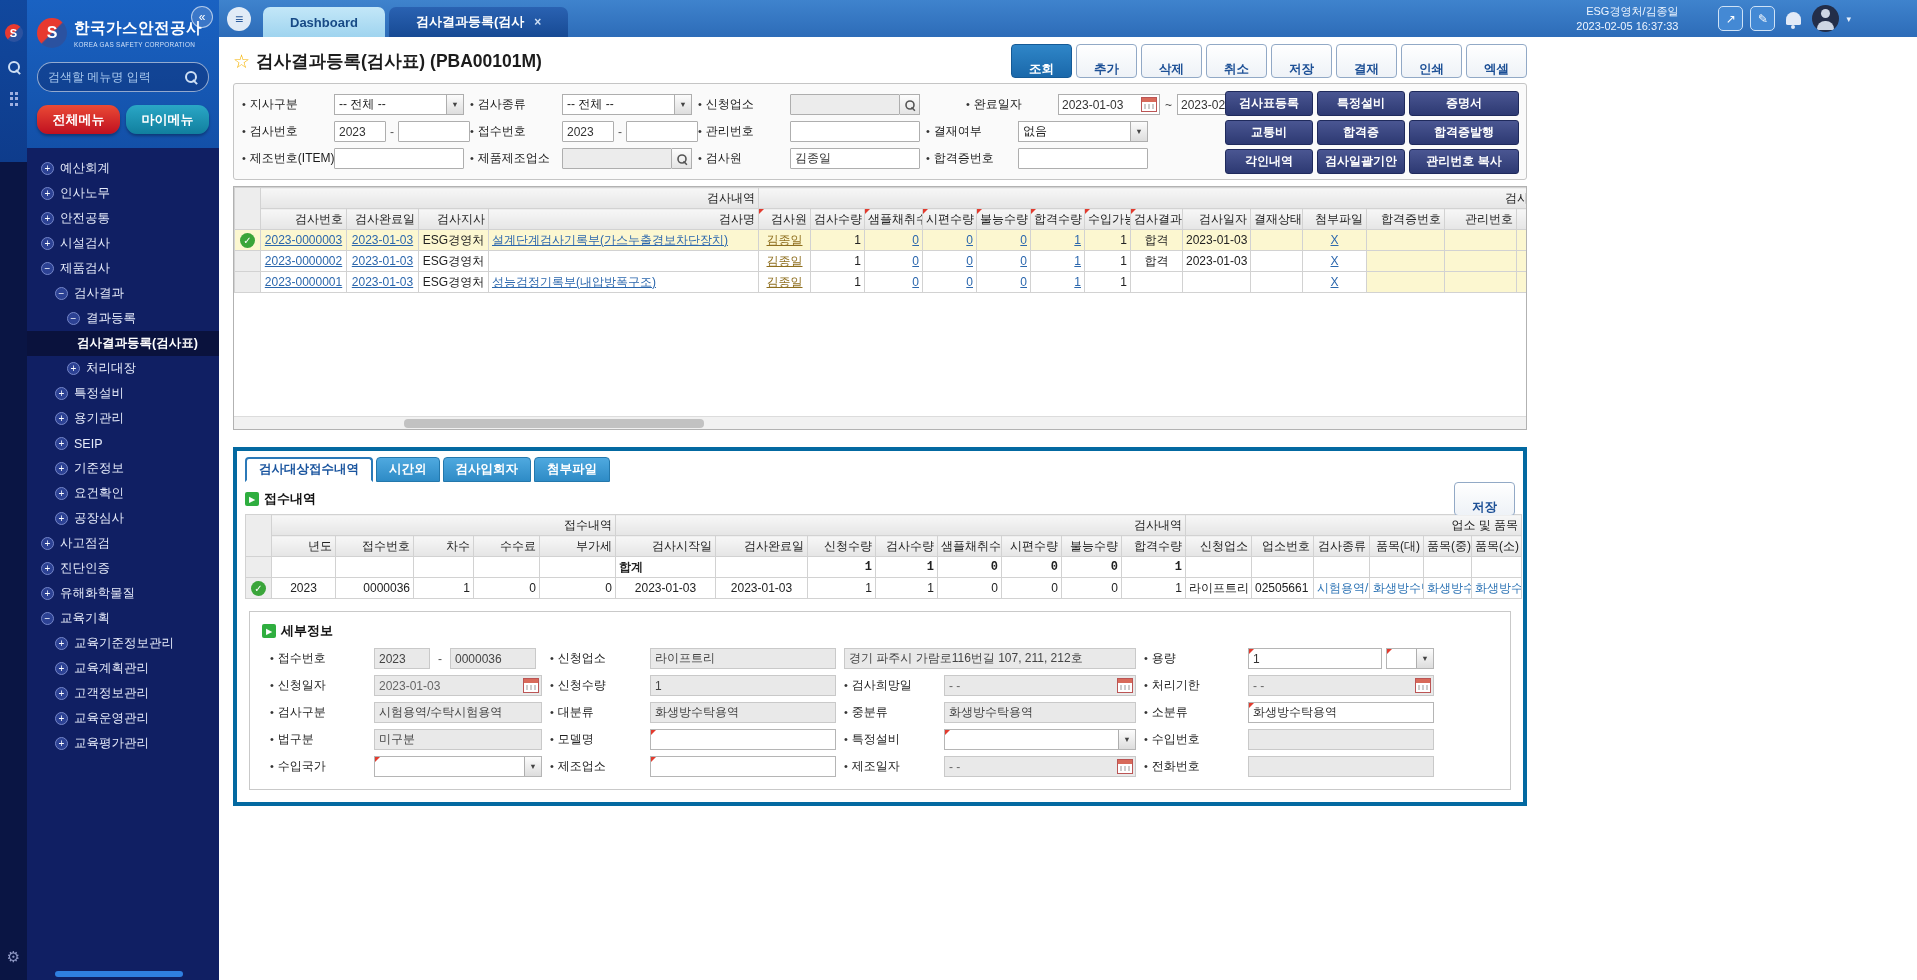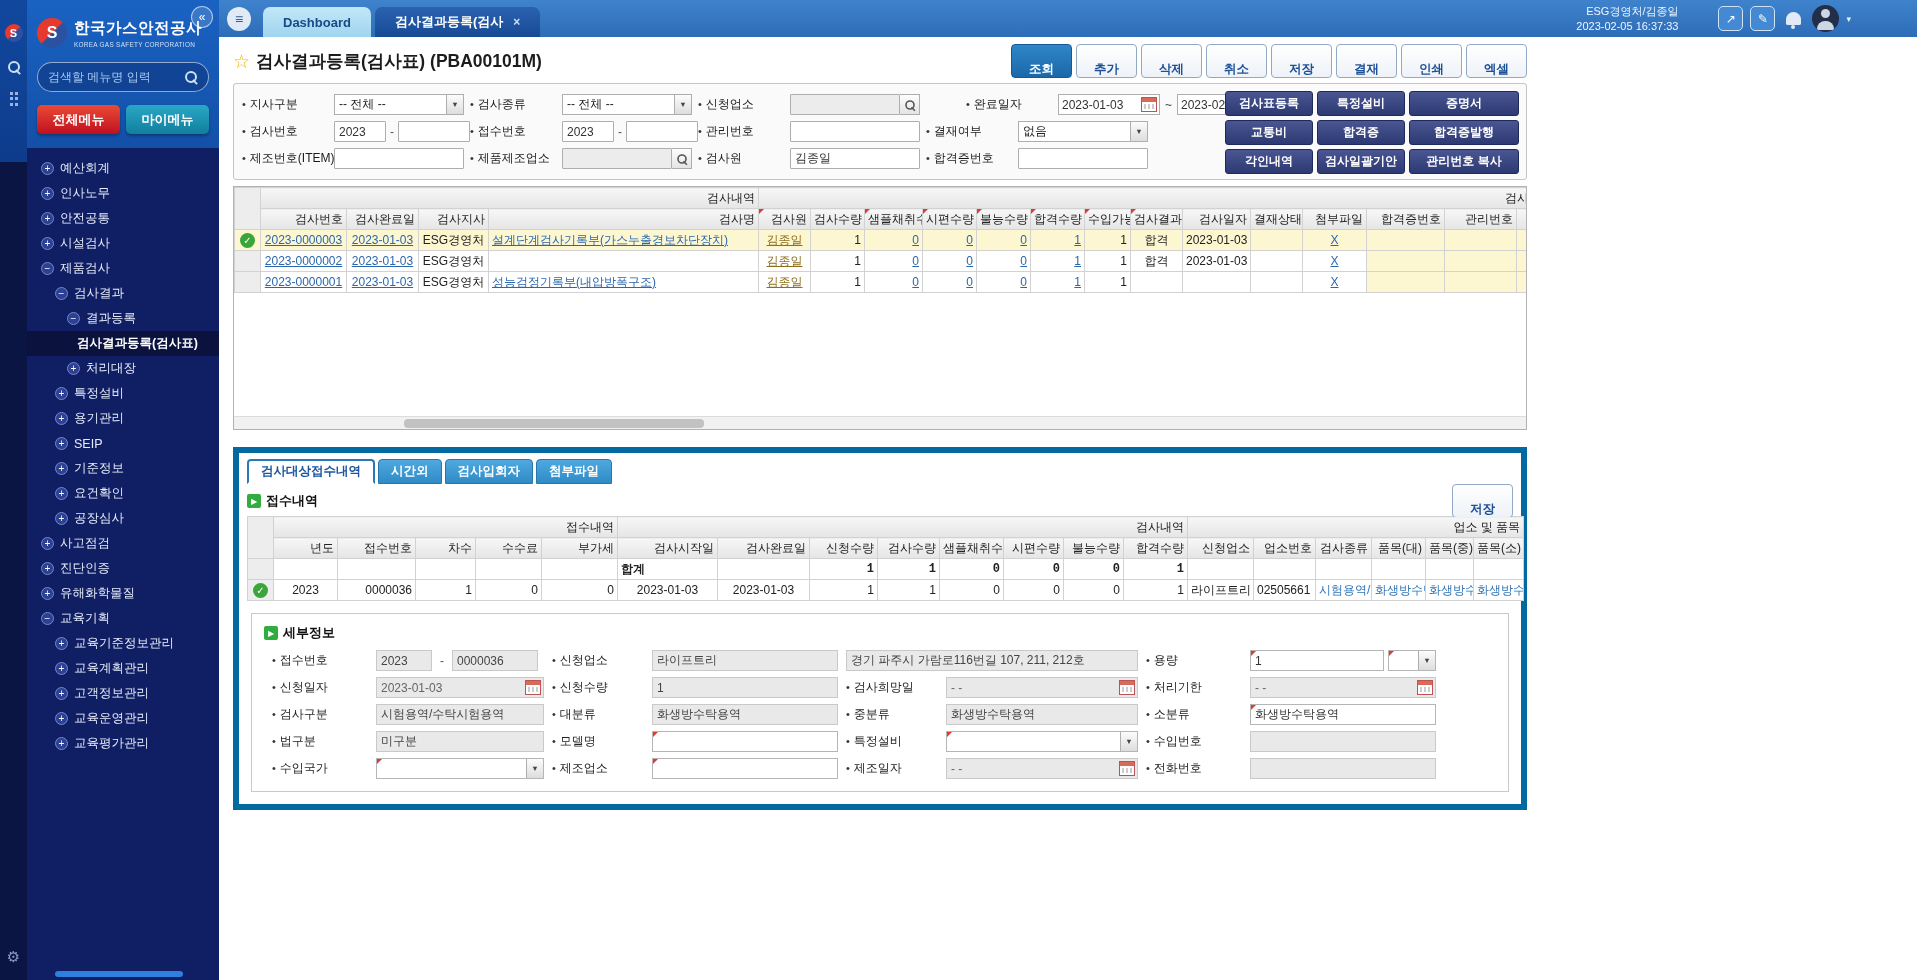--- a/index.html
+++ b/index.html
@@ -23,35 +23,35 @@
 .side-top { background:linear-gradient(#1a62c2,#1350a8); padding:10px 10px 14px; position:relative; }
 .collapse { position:absolute; top:6px; right:6px; width:22px; height:22px; border-radius:50%; border:1px solid rgba(255,255,255,.6); background:rgba(255,255,255,.15); color:#fff; font-size:12px; line-height:1; }
 .logo { display:flex; align-items:center; gap:7px; margin-top:8px; cursor:pointer; }
 .logo .kgs-sym { width:30px; height:30px; line-height:30px; font-size:16px; flex-shrink:0; }
 .logo-title { color:#fff; font-weight:bold; font-size:15.5px; letter-spacing:.5px; white-space:nowrap; }
 .logo-sub { color:#cfe0f8; font-size:6.4px; letter-spacing:.3px; margin-top:2px; white-space:nowrap; }
 .side-search { margin-top:14px; height:30px; border:1px solid rgba(255,255,255,.55); border-radius:15px; background:rgba(8,30,90,.35); display:flex; align-items:center; padding:0 10px; gap:6px; }
 .side-search input { flex:1; background:transparent; border:none; color:#dce9fb; min-width:0; }
 .side-search input::placeholder { color:#a8c8ee; }
 .menu-btns { display:flex; gap:6px; margin-top:13px; }
-.pill { flex:1; height:29px; border:none; border-radius:5px; color:#fff; font-weight:bold; font-size:13px; }
+.pill { flex:1; height:29px; border:none; border-radius:11px; color:#fff; font-weight:bold; font-size:13px; }
 .pill.red { background:linear-gradient(#ea4a35,#c01020); box-shadow:0 2px 3px rgba(0,0,0,.3); }
 .pill.teal { background:linear-gradient(#2aa7c6,#117f9e); box-shadow:0 2px 3px rgba(0,0,0,.3); }
 .menu { flex:1; overflow:hidden; padding:8px 0; }
 .mi { height:25px; display:flex; align-items:center; color:#e6ebfa; font-size:12.5px; cursor:pointer; white-space:nowrap; }
 .mi .pm { width:13px; height:13px; flex-shrink:0; border-radius:50%; background:#2c4193; border:1px solid #7586c9; color:#fff; font-size:10px; line-height:11px; text-align:center; margin-right:6px; }
 .mi.l1 { padding-left:14px; } .mi.l2 { padding-left:28px; } .mi.l3 { padding-left:40px; } .mi.l4 { padding-left:50px; }
 .mi.active { background:#0a123d; font-weight:bold; color:#fff; }
 .side-scroll { position:absolute; bottom:3px; left:28px; width:128px; height:6px; border-radius:3px; background:#2f7fe0; cursor:pointer; }
 
 
 .main { flex:1; min-width:0; display:flex; flex-direction:column; }
 .topbar { height:37px; flex-shrink:0; background:linear-gradient(#3f83cd,#2d6cb8); display:flex; align-items:flex-end; padding:0 16px 0 8px; }
 .hamburger { align-self:center; width:24px; height:24px; border-radius:50%; border:none; background:rgba(255,255,255,.85); color:#2d5d9e; font-size:14px; margin-right:8px; line-height:1; }
-.tab { height:30px; display:flex; align-items:center; padding:0 20px; border-radius:7px 7px 0 0; margin-right:2px; font-weight:bold; font-size:13px; cursor:pointer; }
+.tab { height:30px; display:flex; align-items:center; padding:0 27px; border-radius:7px 7px 0 0; margin-right:2px; font-weight:bold; font-size:13px; cursor:pointer; }
 .tab.dash { background:linear-gradient(#c3e7f8,#9fd4ef); color:#174a86; }
 .tab.activetab { background:linear-gradient(#2a62b2,#174a94); color:#fff; }
 .tabx { margin-left:10px; font-size:12px; color:#cfe0f5; cursor:pointer; }
 .userinfo { margin-left:auto; align-self:center; text-align:right; color:#eef5ff; font-size:11px; line-height:1.35; }
 .topicons { display:flex; align-items:center; gap:7px; margin-left:40px; align-self:center; padding-right:50px; }
 .icbtn { width:25px; height:25px; border-radius:5px; background:#4489d4; border:1px solid #cfe2f6; color:#fff; font-size:12px; }
 .bell { width:15px; height:13px; background:#e2eaf7; border-radius:8px 8px 2px 2px; position:relative; margin:0 4px; display:inline-block; cursor:pointer; }
 .bell::after { content:""; position:absolute; left:5px; bottom:-4px; width:4px; height:4px; border-radius:50%; background:#e2eaf7; }
 .avatar { width:27px; height:27px; border-radius:50%; background:#232e49; position:relative; overflow:hidden; display:inline-block; cursor:pointer; }
 .avatar::before { content:""; position:absolute; top:4px; left:9px; width:9px; height:9px; border-radius:50%; background:#cdd6e4; }
@@ -105,21 +105,21 @@
 .chk { display:inline-block; width:15px; height:15px; border-radius:50%; background:#3aa53a; color:#fff; font-size:10px; line-height:15px; text-align:center; font-weight:bold; }
 .lnk { color:#2b67ad; text-decoration:underline; cursor:pointer; }
 .olv { color:#8f6f1f; text-decoration:underline; cursor:pointer; }
 .ctr { text-align:center; } .rgt { text-align:right; }
 .blu { color:#2e74b5; }
 .bold { font-weight:bold;font-family:Liberation Mono, monospace; }
 .hscroll { position:absolute; bottom:0; left:0; right:0; height:13px; background:#f1f1f1; border-top:1px solid #dcdcdc; }
 .hthumb { position:absolute; top:2px; left:170px; width:300px; height:9px; border-radius:4px; background:#c2c2c2; cursor:pointer; }
 
 
-.lowerwrap { margin-top:17px; border:6px solid #0369a1; padding:6px 8px 12px; background:#fff; }
+.lowerwrap { margin-top:17px; border:4px solid #0369a1; padding:6px 8px 12px; background:#fff; }
 .ltabs { display:flex; gap:3px; }
 .ltab { height:25px; padding:0 12px; display:flex; align-items:center; border-radius:4px 4px 0 0; background:linear-gradient(#4fa9df,#2e8bc6); border:1px solid #2478ac; color:#fff; font-weight:bold; font-size:12.5px; cursor:pointer; }
 .ltab.active { background:#fff; color:#19549e; border:2px solid #2b79b8; border-bottom-color:#fff; }
 .sechdr { display:flex; align-items:center; height:30px; margin-top:2px; }
 .garr { width:14px; height:14px; background:#2fae3f; color:#fff; font-size:8px; display:flex; align-items:center; justify-content:center; border-radius:2px; margin-right:5px; }
 .sectitle { font-weight:bold; font-size:13px; color:#111; }
 .sechdr .hbtn { margin-left:auto; }
 
 
 .detail { border:1px solid #c9c9c9; margin:12px 4px 0; padding:6px 12px 12px; }

